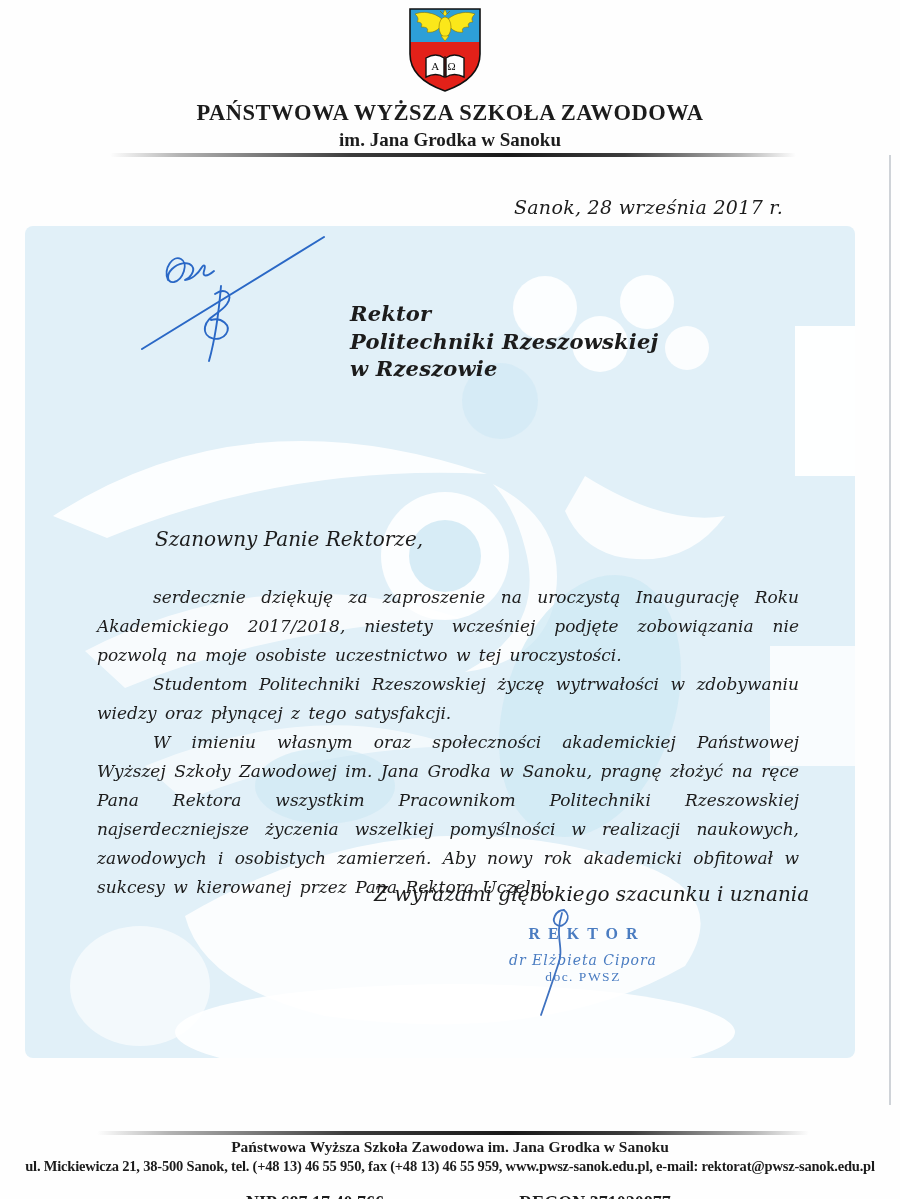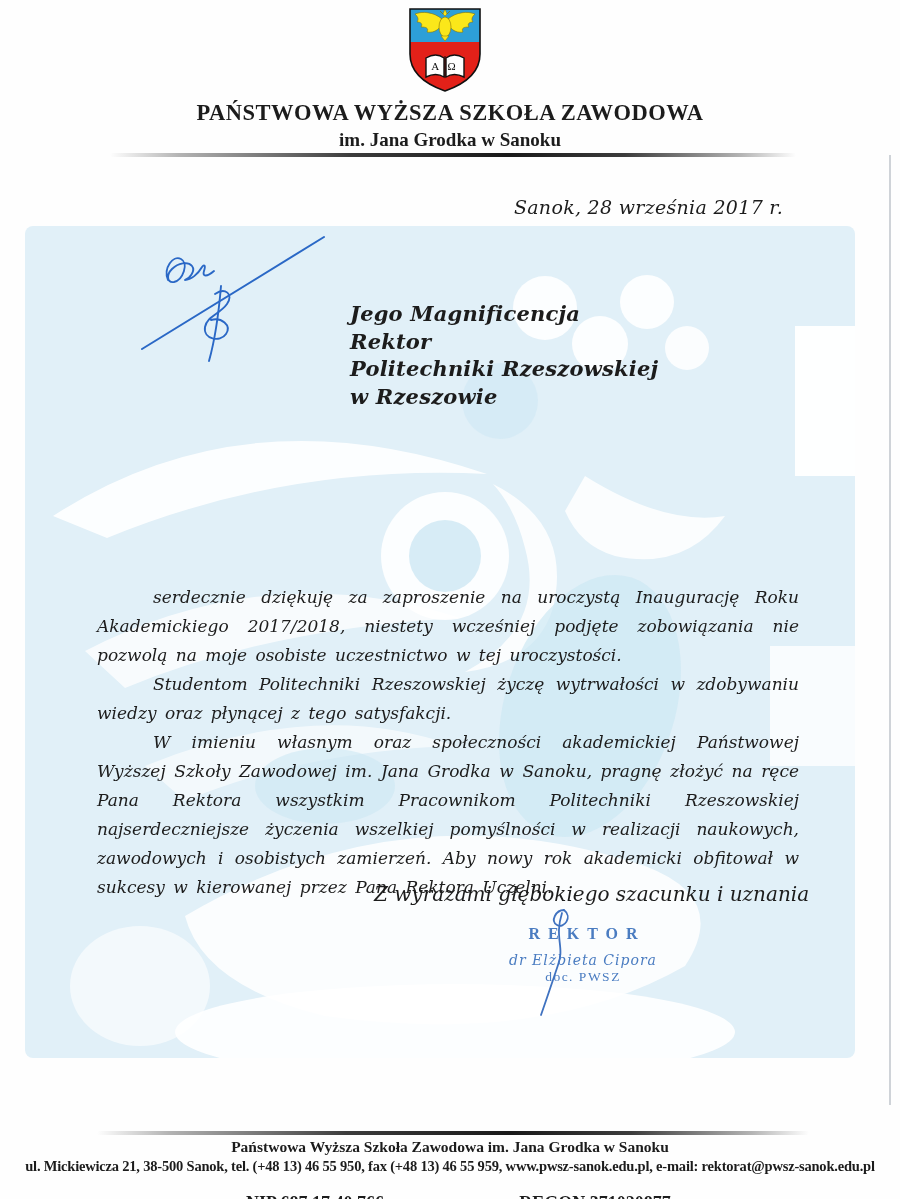--- a/index.html
+++ b/index.html
@@ -160,26 +160,26 @@
   <svg class="hand-mark" viewBox="0 0 245 148">
     <g fill="none" stroke="#2a68c6" stroke-linecap="round" stroke-linejoin="round">
       <path d="M14,125 L196,13" stroke-width="2"></path>
       <path d="M40,56 C35,44 45,31 53,35 C61,39 55,56 46,58 C39,59 38,51 44,45 C50,39 60,37 64,42 C68,47 61,55 57,56 C63,56 70,50 74,43 C76,40 78,41 76,47 C74,53 79,53 86,47" stroke-width="1.9"></path>
       <path d="M87,70 C97,63 106,70 99,80 C92,90 79,92 77,103 C75,115 92,119 98,110 C104,101 93,93 83,96" stroke-width="1.9"></path>
       <path d="M93,62 C91,86 88,112 81,137" stroke-width="1.9"></path>
     </g>
   </svg>
 
   <div class="addressee">
-    <div>Jego Magnificencja</div>
     <div>Rektor</div>
     <div>Politechniki Rzeszowskiej</div>
     <div>w Rzeszowie</div>
   </div>
 
+  <div class="salutation">Szanowny Panie Rektorze,</div>
 
   <div class="letter-body">
     <p>serdecznie dziękuję za zaproszenie na uroczystą Inaugurację Roku Akademickiego 2017/2018, niestety wcześniej podjęte zobowiązania nie pozwolą na moje osobiste uczestnictwo w tej uroczystości.</p>
     <p>Studentom Politechniki Rzeszowskiej życzę wytrwałości w zdobywaniu wiedzy oraz płynącej z tego satysfakcji.</p>
     <p>W imieniu własnym oraz społeczności akademickiej Państwowej Wyższej Szkoły Zawodowej im. Jana Grodka w Sanoku, pragnę złożyć na ręce Pana Rektora wszystkim Pracownikom Politechniki Rzeszowskiej najserdeczniejsze życzenia wszelkiej pomyślności w realizacji naukowych, zawodowych i osobistych zamierzeń. Aby nowy rok akademicki obfitował w sukcesy w kierowanej przez Pana Rektora Uczelni.</p>
   </div>
 
   <div class="closing">Z wyrazami głębokiego szacunku i uznania</div>
 
   <div class="stamp" style="color:#4a7cc1;">

